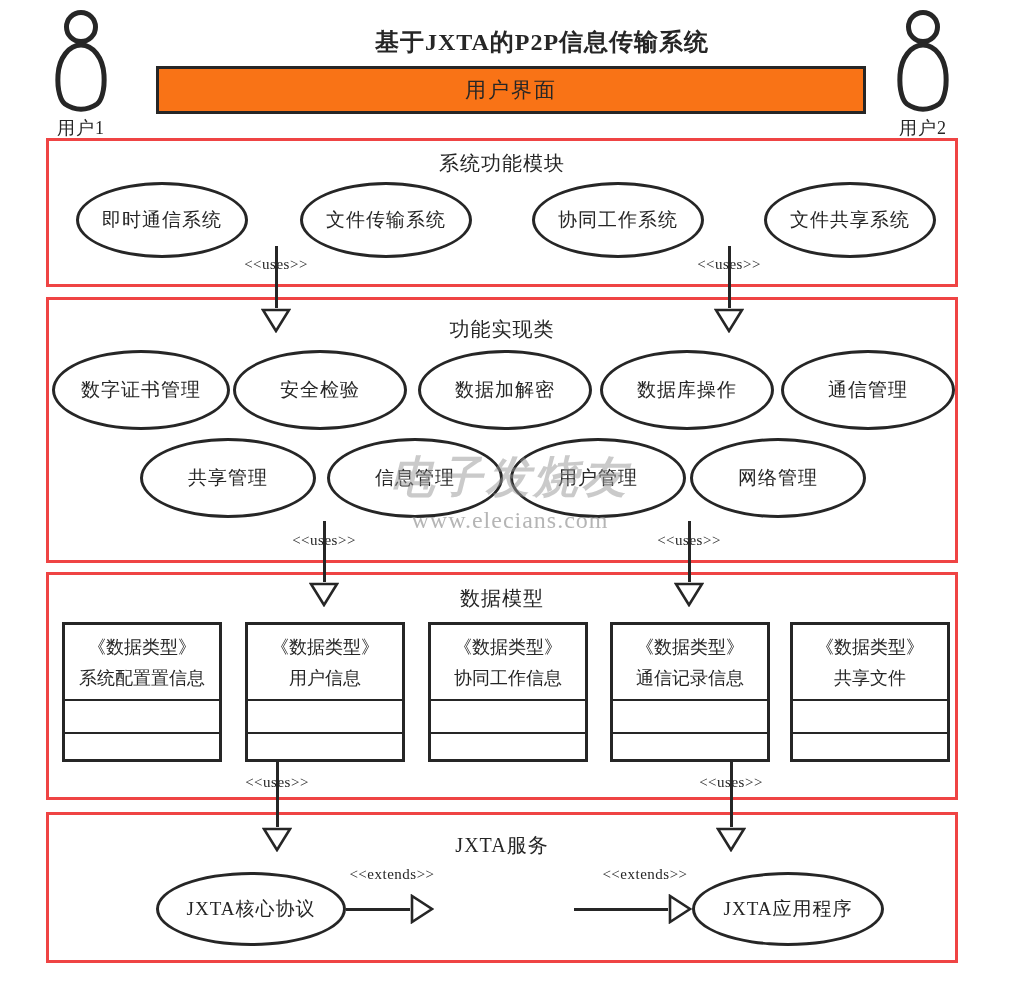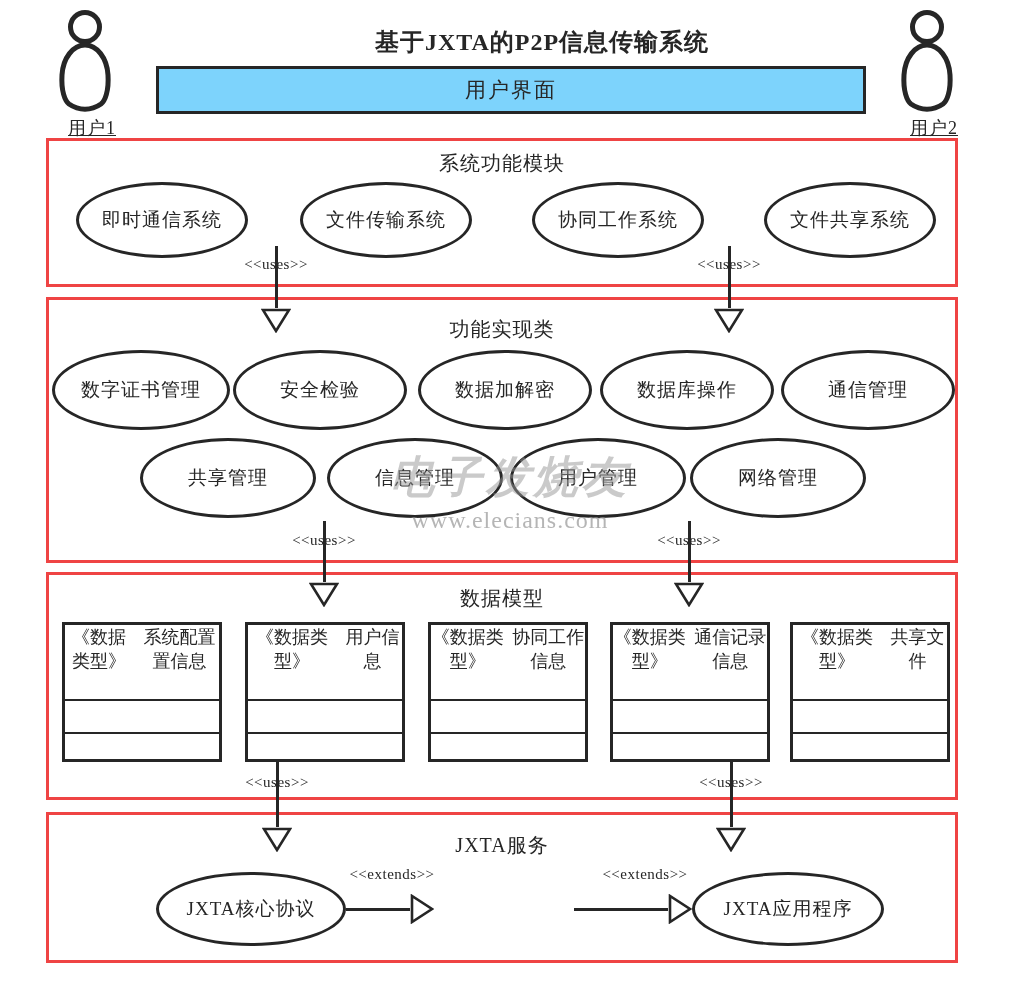--- a/index.html
+++ b/index.html
@@ -31,40 +31,40 @@
   }
   .arrow-down .shaft { width:3px; background:#262626; flex:1; }
   .arrow-down svg polygon,
   .arrow-right svg polygon { fill:#ffffff; stroke:#262626; stroke-width:2.6; }
   .arrow-right {
     position:absolute; height:30px; display:flex; flex-direction:row;
     align-items:center; z-index:3;
   }
   .arrow-right .shaft-h { height:3px; background:#262626; flex:1; }
   
-  .actor { position:absolute; width:70px; text-align:right;text-decoration:underline; }
+  .actor { position:absolute; width:70px; text-align:center; }
   .actor-label { font-size:18px; letter-spacing:1px; }
   #page-title {
     position:absolute; top:26px; left:0; width:1026px; text-align:center;
     font-size:24px; font-weight:bold; letter-spacing:1px;margin-left:29px;
   }
   #ui-bar {
     position:absolute; left:156px; top:66px; width:710px; height:48px;
-    border:3px solid #262626; box-sizing:border-box; background:#7dd3fc;
+    border:3px solid #262626; box-sizing:border-box; background:#f97316;
     display:flex; align-items:center; justify-content:center; font-size:21px;
     letter-spacing:2px;
   }
   
   .dclass {
     position:absolute; top:622px; width:160px; height:140px;
     border:3px solid #262626; background:#ffffff; box-sizing:border-box; z-index:2;
   }
   .dclass-head {
     height:76px; border-bottom:2.5px solid #262626; display:flex;
-    flex-direction:row; justify-content:center; gap:7px; text-align:center;
+    flex-direction:column; justify-content:center; gap:7px; text-align:center;
     font-size:18px; box-sizing:border-box;
   }
   .dclass-row { height:30.5px; box-sizing:border-box; }
   .dclass-row.second { border-top:2.5px solid #262626; }
   
   #watermark {
     position:absolute; left:330px; top:448px; width:360px; text-align:center;
     z-index:4; pointer-events:none;
   }
   #watermark .wm1 {

